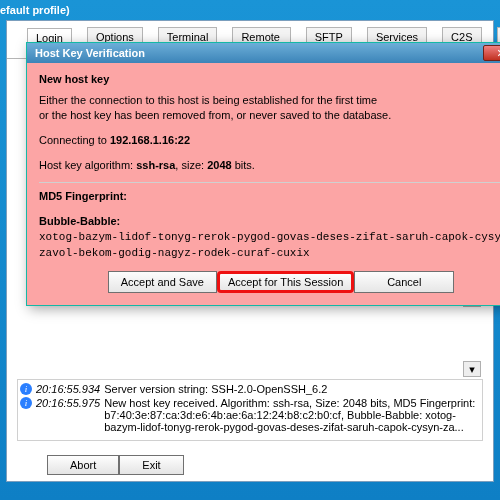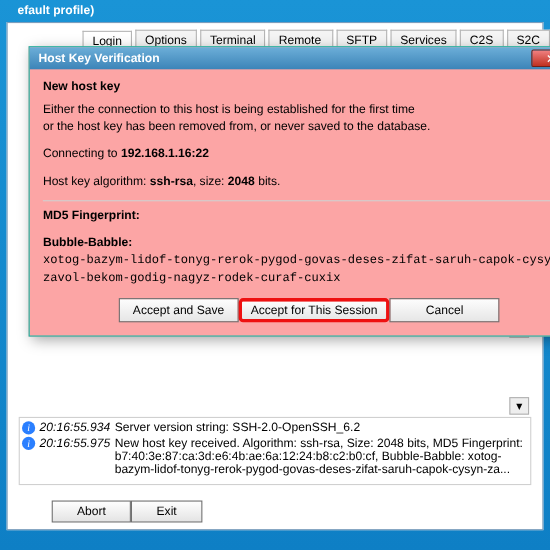--- a/index.html
+++ b/index.html
@@ -1,19 +1,19 @@
 <!DOCTYPE html>
 <html><head>
 <meta charset="utf-8">
 <style>
   * { box-sizing: border-box; margin: 0; padding: 0; font-family: Tahoma, sans-serif; font-size: 11px; }
   body { background: linear-gradient(#1a94d6, #0e7fc5); width: 500px; height: 500px; overflow: hidden; position: relative; }
-  .titlebar { color: #fff; padding: 4px 16px; font-weight: bold; border-radius: 10px; }
+  .titlebar { color: #fff; padding: 4px 0; font-weight: bold; border-radius: 10px; }
   .mainwin { background: #fff; border: 1px solid #7b9ebd; margin: 0 6px; height: 462px; position: relative; }
-  .tabs { display: flex; gap: 4px; padding: 6px 8px 0 20px; border-bottom: 1px solid #b5b5b5; margin-left: 48px; }
+  .tabs { display: flex; gap: 16px; padding: 6px 8px 0 20px; border-bottom: 1px solid #b5b5b5; }
   .tab { border: 1px solid #b5b5b5; border-bottom: none; padding: 3px 8px; background: #f4f4f4; margin-right: -1px; cursor: pointer; }
   .tab.active { background: #fff; position: relative; top: 1px; }
   .panelrow { display: flex; padding: 4px 10px 0 20px; gap: 6px; }
   .group { border: 1px solid #d0d0d0; flex: 1; min-height: 20px; position: relative; }
   .group-title { position: absolute; top: -8px; left: 8px; background: #fff; padding: 0 4px; color: #333; }
   .authtext { position: absolute; right: 50px; top: 140px; color: #666; }
   .helplink { position: absolute; right: 30px; top: 240px; color: #0066cc; text-decoration: underline; cursor: pointer; }
   .log { position: absolute; left: 10px; right: 10px; top: 358px; bottom: 40px; border: 1px solid #d0d0d0; overflow: hidden; padding: 2px; background:#fff;}
   .logrow { display: flex; gap: 4px; padding: 1px 0; align-items: flex-start;}
   .logrow .t { color: #000; white-space: nowrap; font-style: italic;}

